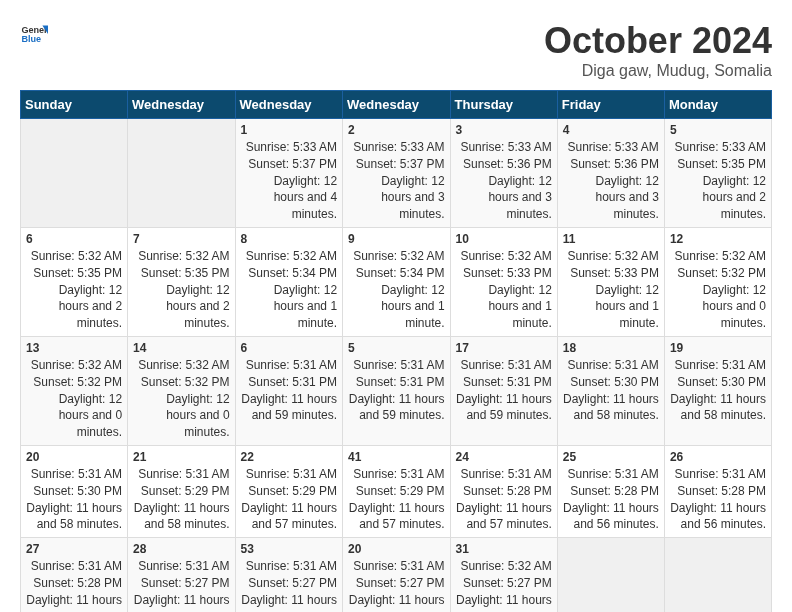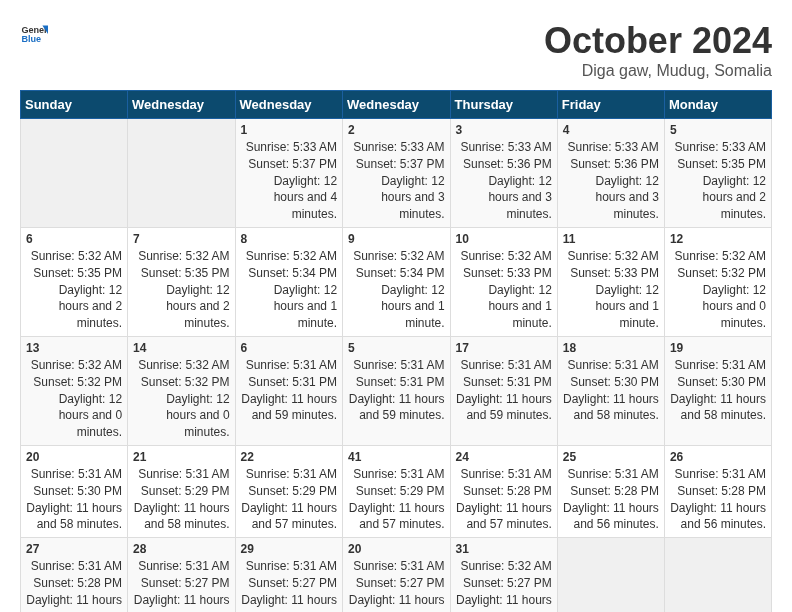--- a/index.html
+++ b/index.html
@@ -287,21 +287,21 @@
 Sunset: 5:28 PM
 Daylight: 11 hours and 56 minutes.</div>
         </td>
         <td>
           <span class="day-number">28</span>
           <div class="day-info" style="white-space: pre-line;">Sunrise: 5:31 AM
 Sunset: 5:27 PM
 Daylight: 11 hours and 56 minutes.</div>
         </td>
         <td>
-          <span class="day-number">29</span>
+          <span class="day-number">53</span>
           <div class="day-info" style="white-space: pre-line;">Sunrise: 5:31 AM
 Sunset: 5:27 PM
 Daylight: 11 hours and 55 minutes.</div>
         </td>
         <td>
           <span class="day-number">20</span>
           <div class="day-info" style="white-space: pre-line;">Sunrise: 5:31 AM
 Sunset: 5:27 PM
 Daylight: 11 hours and 55 minutes.</div>
         </td>

